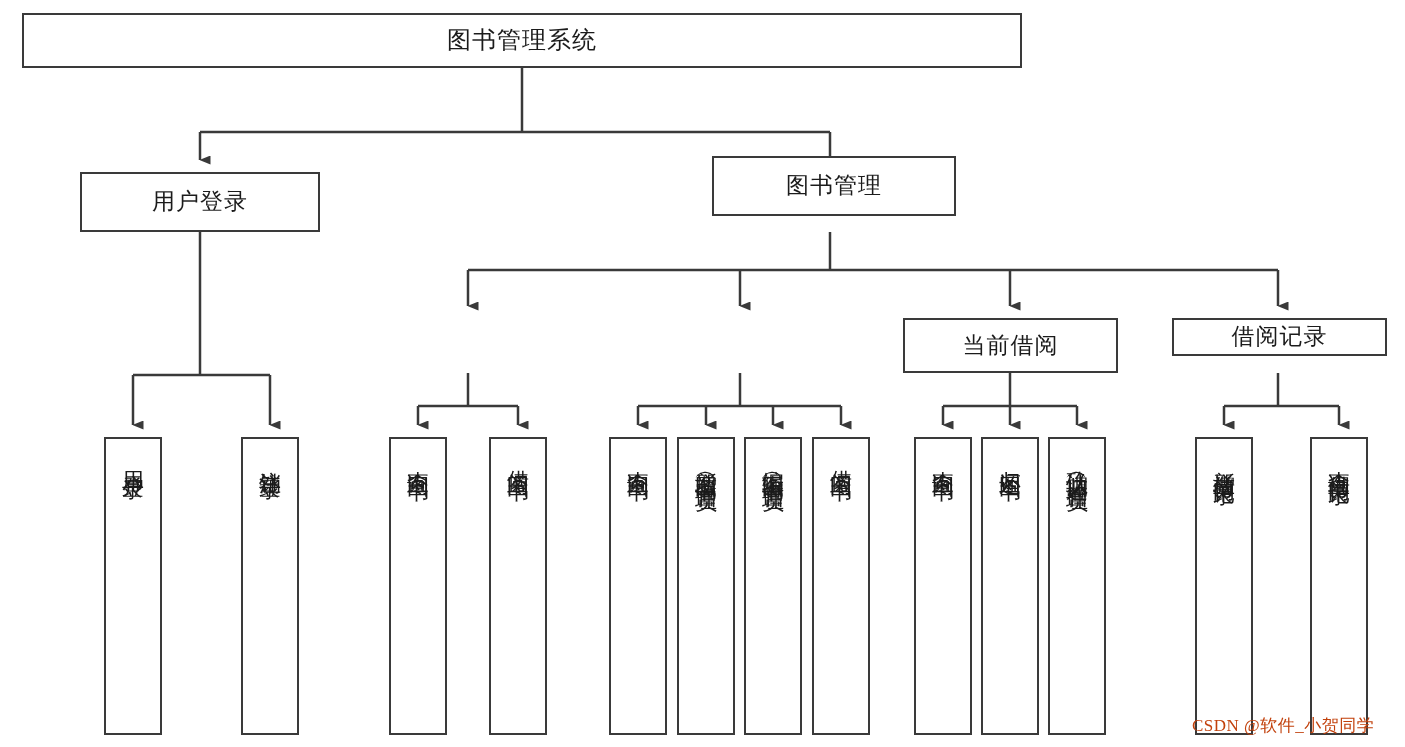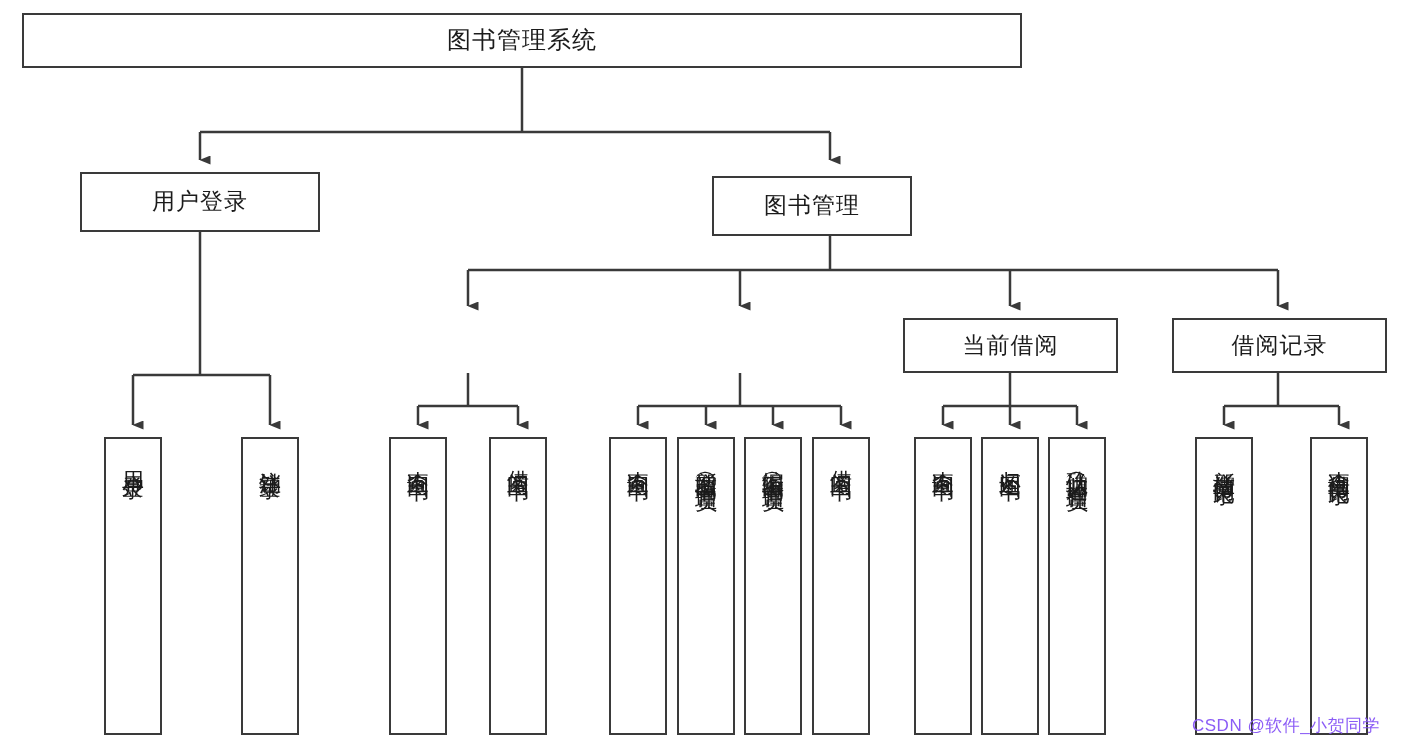--- a/index.html
+++ b/index.html
@@ -60,25 +60,25 @@
     text-orientation: upright;
     font-size: 22px;
     letter-spacing: 3px;
     white-space: nowrap;
   }
   .watermark {
     position: absolute;
     left: 1192px;
     top: 714px;
     font-size: 17px;
-    color: #8b5cf6;
+    color: #c2410c;
     letter-spacing: 0.5px;
     white-space: nowrap;
     z-index: 5;
-    font-family: Liberation Sans, sans-serif;
+    font-family: Liberation Serif, serif;
   }
 </style>
 </head>
 <body>
 
 <div id="canvas">
 
   <svg class="wires" viewBox="0 0 1405 747">
     <defs>
       <marker id="arrowhead" markerWidth="9" markerHeight="11" refX="4.5" refY="10.5" orient="auto" markerUnits="userSpaceOnUse">
@@ -129,28 +129,28 @@
     </g>
   </svg>
 
   <div class="node horiz root" style="left:22px; top:13px; width:1000px; height:55px;">
     <span class="label">图书管理系统</span>
   </div>
 
   <div class="node horiz" style="left:80px; top:172px; width:240px; height:60px;">
     <span class="label">用户登录</span>
   </div>
-  <div class="node horiz" style="left:712px; top:176px; width:200px; height:60px;">
+  <div class="node horiz" style="left:712px; top:156px; width:244px; height:60px;">
     <span class="label">图书管理</span>
   </div>
 
   <div class="node horiz" style="left:903px; top:318px; width:215px; height:55px;">
     <span class="label">当前借阅</span>
   </div>
-  <div class="node horiz" style="left:1172px; top:318px; width:215px; height:55px;">
+  <div class="node horiz" style="left:1172px; top:318px; width:215px; height:38px;">
     <span class="label">借阅记录</span>
   </div>
 
   <div class="node vert" style="left:104px; top:437px; width:58px; height:298px;">
     <span class="label">用户登录</span>
   </div>
   <div class="node vert" style="left:241px; top:437px; width:58px; height:298px;">
     <span class="label">注销登录</span>
   </div>
 

